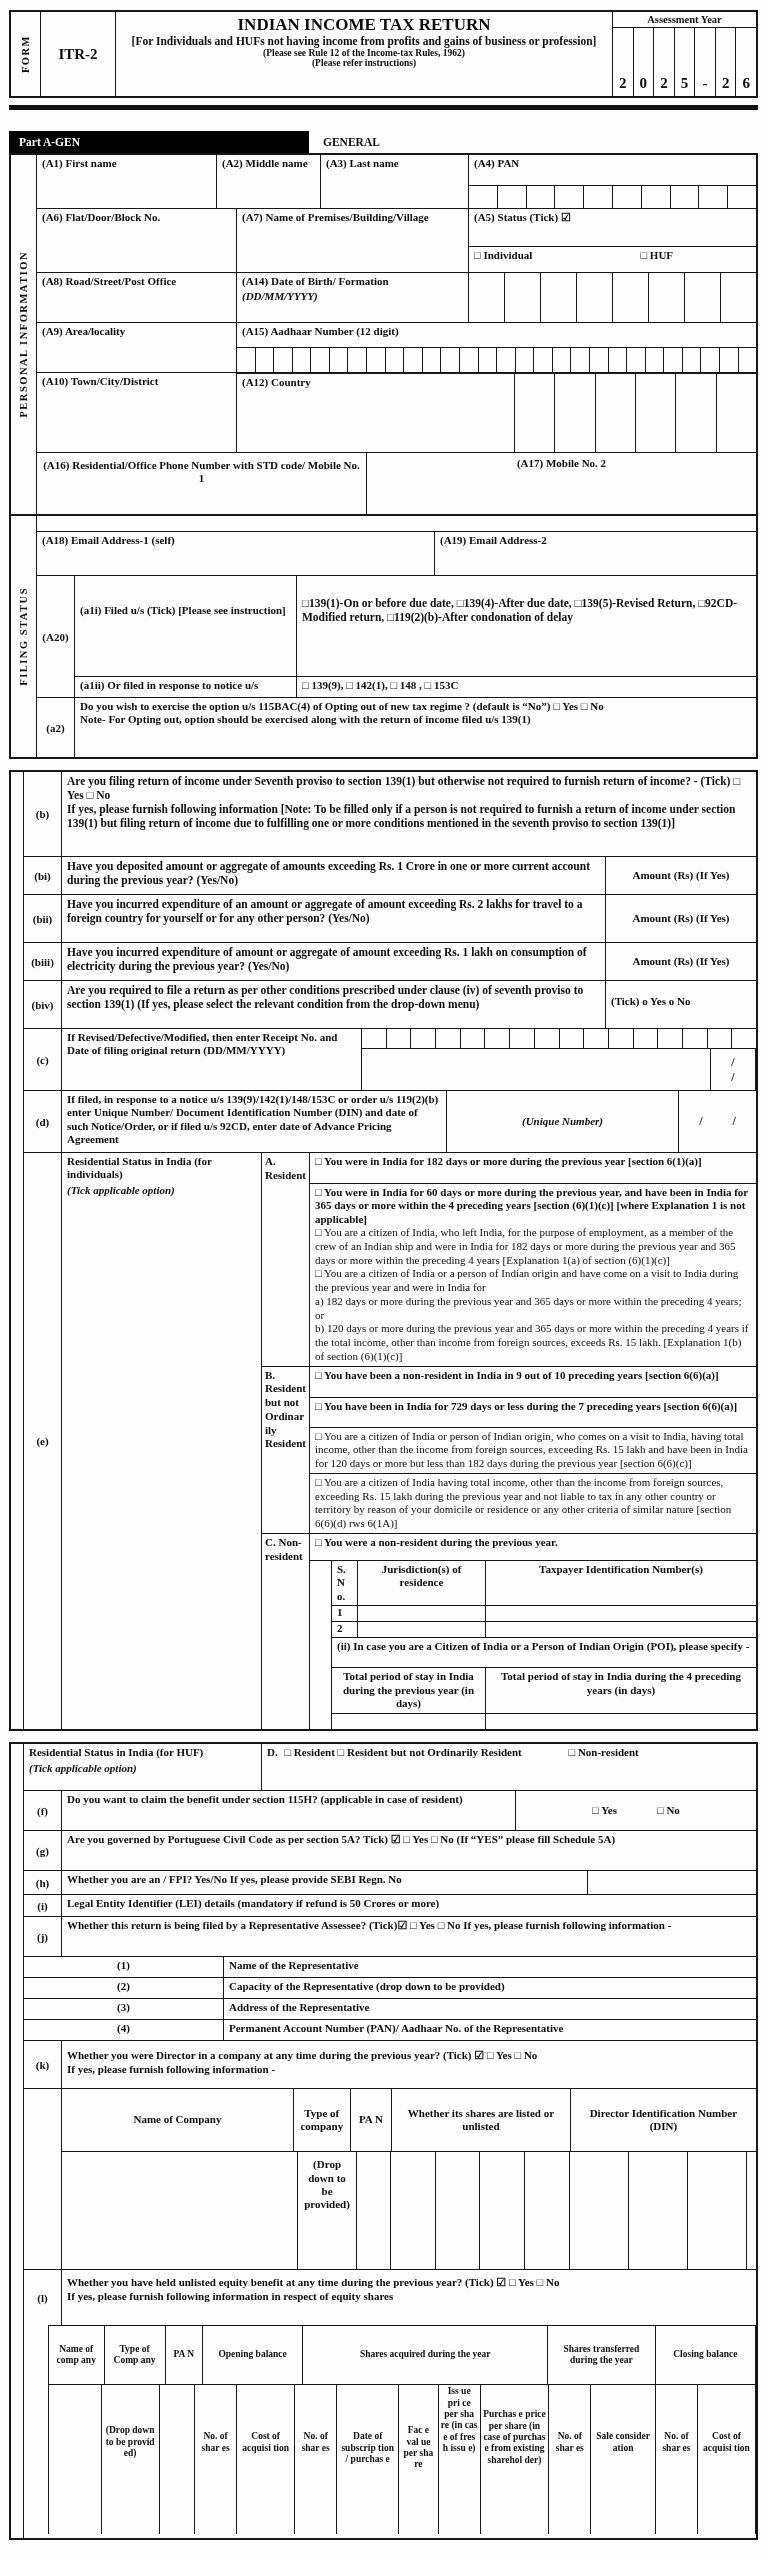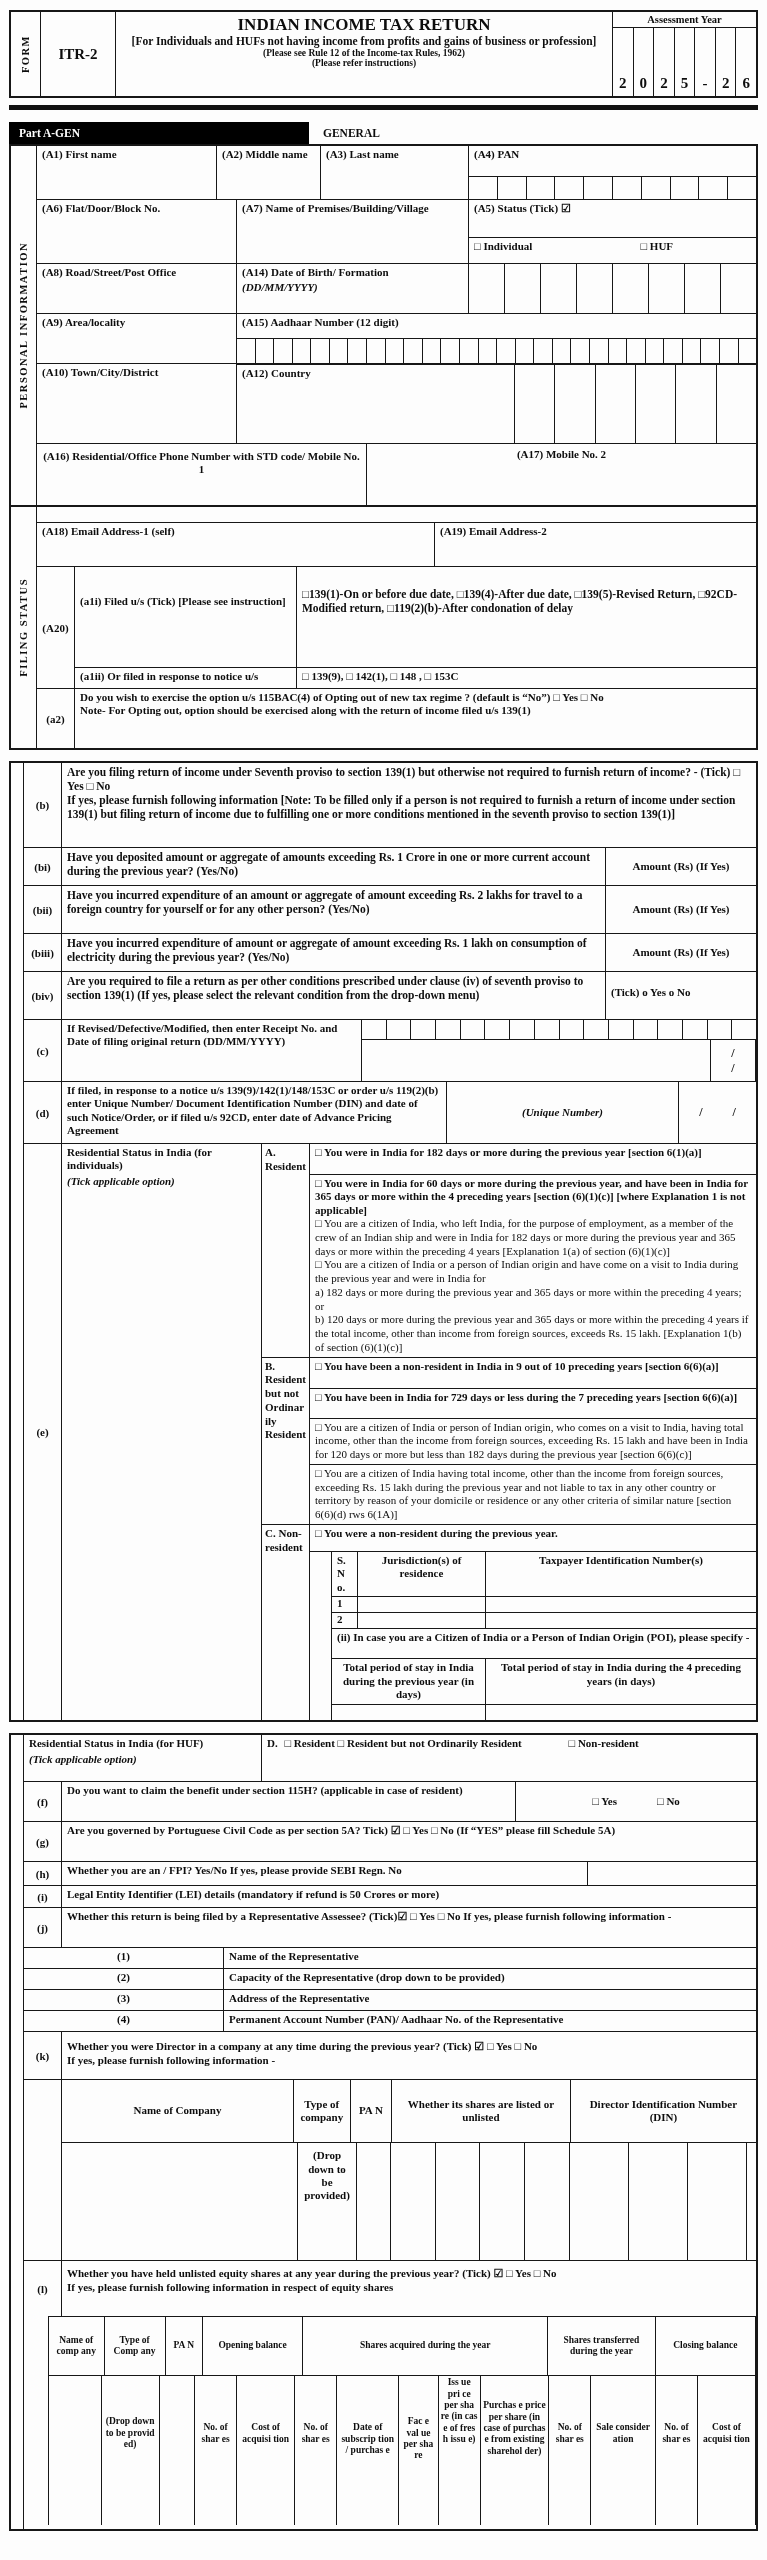--- a/index.html
+++ b/index.html
@@ -29,21 +29,21 @@
 .titlecol{flex:1;text-align:center;padding:3px 6px;border-left:1.6px solid #171717;border-right:1.6px solid #171717}
 .title{font-weight:700;font-size:17px}
 .subtitle{font-weight:700;font-size:11.5px;line-height:1.15}
 .note{font-weight:700;font-size:9.5px}
 .aycol{width:143px;flex:none}
 .aylab{font-weight:700;font-size:10.5px;text-align:center;padding:2px 0;border-bottom:1.3px solid #171717}
 .aydigits{display:flex;flex:1}
 .ayd{flex:1;border-left:1.3px solid #171717;display:flex;align-items:flex-end;justify-content:center;font-weight:700;font-size:15px;padding-bottom:4px}
 .ayd:first-child{border-left:none}
 .blackbar{height:5px;background:#111;margin:7px 0 5px 0}
-.pabar{display:flex;align-items:flex-end;margin-top:12px}
+.pabar{display:flex;align-items:flex-end;margin-top:21px}
 .palabel{background:#000;color:#fff;font-weight:700;font-size:11.5px;padding:5px 10px;width:300px}
 .patitle{font-weight:700;font-size:11.5px;padding:5px 14px;flex:1}
 .codebox{width:38px;flex:none;display:flex;align-items:center;justify-content:center;font-weight:700;font-size:11px;border-right:1.6px solid #171717}
 .thin{width:13px;flex:none;border-right:1.6px solid #171717}
 .slash{font-weight:700;font-size:12px}
 .optr{font-weight:400;font-size:11px;line-height:1.25}
 .head-ltr{width:48px;flex:none;font-weight:700;font-size:11px;padding:2px 3px;border-right:1.6px solid #171717;word-break:break-word;line-height:1.25}
 .gap{height:11px}
 
 .w1{flex:36}.w2{flex:40}.w3{flex:23}.w4{flex:28}.w5{flex:40}.w6{flex:28}.w7{flex:43}.w8{flex:26}.w9{flex:28}.w10{flex:48}.w11{flex:28}.w12{flex:45}.w13{flex:28}.w14{flex:40}
@@ -484,21 +484,21 @@
               <div style="flex:1;border-right:1.3px solid #171717"></div>
               <div style="width:9px;flex:none"></div>
             </div>
           </div>
         </div>
       </div>
 
       <div class="fx bt" style="min-height:56px">
         <div class="codebox">(l)</div>
         <div class="cell" style="flex:1;padding-top:6px">
-          <span class="blk">Whether you have held unlisted equity shares at any year during the previous year?      (Tick) ☑  □ Yes  □ No</span>
+          <span class="blk">Whether you have held unlisted equity benefit at any time during the previous year?      (Tick) ☑  □ Yes  □ No</span>
           <span class="blk">If yes, please furnish following information in respect of equity shares</span>
         </div>
       </div>
 
       <div class="fx">
         <div style="width:24px;flex:none"></div>
         <div class="col" style="flex:1;border:1.8px solid #171717;border-bottom:none;margin-bottom:4px">
 
           <div class="fx" style="min-height:58px">
             <div class="ecell vc w1">Name of comp any</div>

